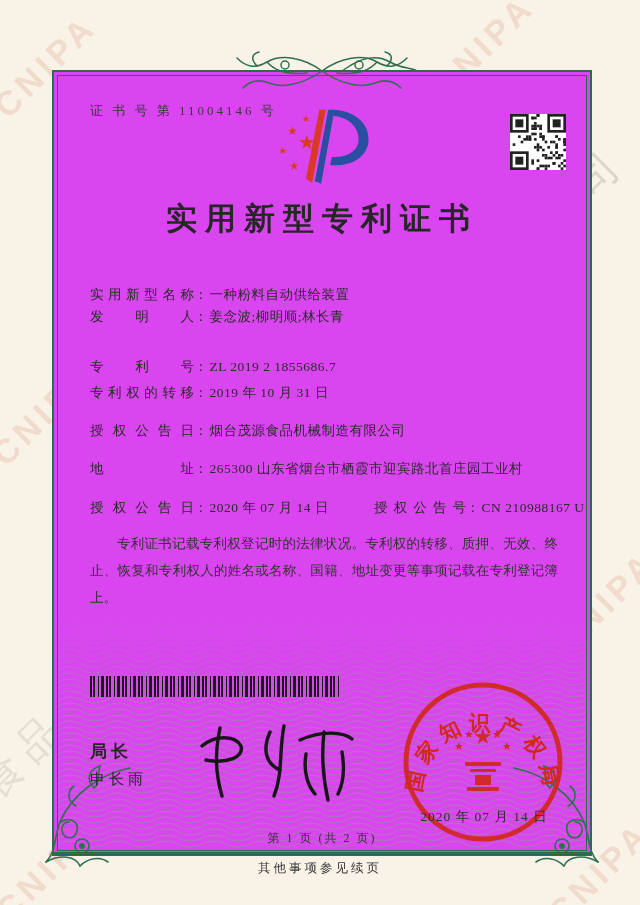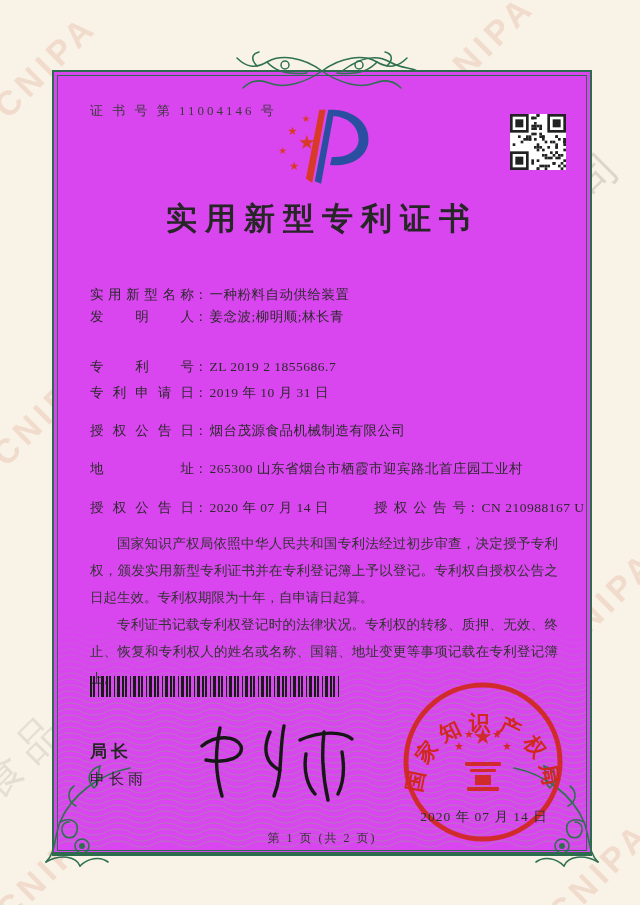--- a/index.html
+++ b/index.html
@@ -257,38 +257,37 @@
       <div class="frow" style="top:16px">
         <span class="flabel">实用新型名称</span><span class="fcolon">：</span><span class="fvalue">一种粉料自动供给装置</span>
       </div>
       <div class="frow" style="top:38px">
         <span class="flabel">发明人</span><span class="fcolon">：</span><span class="fvalue">姜念波;柳明顺;林长青</span>
       </div>
       <div class="frow" style="top:88px">
         <span class="flabel">专利号</span><span class="fcolon">：</span><span class="fvalue">ZL 2019 2 1855686.7</span>
       </div>
       <div class="frow" style="top:114px">
-        <span class="flabel">专利申请日</span><span class="fcolon">：</span><span class="fvalue">2019 年 10 月 31 日</span>
+        <span class="flabel">专利权的转移</span><span class="fcolon">：</span><span class="fvalue">2019 年 10 月 31 日</span>
       </div>
       <div class="frow" style="top:152px">
         <span class="flabel">授权公告日</span><span class="fcolon">：</span><span class="fvalue">烟台茂源食品机械制造有限公司</span>
       </div>
       <div class="frow" style="top:190px">
         <span class="flabel">地址</span><span class="fcolon">：</span><span class="fvalue">265300 山东省烟台市栖霞市迎宾路北首庄园工业村</span>
       </div>
       <div class="frow" style="top:229px">
         <span class="flabel">授权公告日</span><span class="fcolon">：</span><span class="fvalue">2020 年 07 月 14 日</span>
         <span class="grant-second">
           <span class="glabel">授权公告号</span><span class="fcolon">：</span><span class="fvalue">CN 210988167 U</span>
         </span>
       </div>
     </div>
 
     <div class="paras">
-      <p>国家知识产权局依照中华人民共和国专利法经过初步审查，决定授予专利权，颁发实用新型专利证书并在专利登记簿上予以登记。专利权自授权公告之日起生效。专利权期限为十年，自申请日起算。</p>
       <p>专利证书记载专利权登记时的法律状况。专利权的转移、质押、无效、终止、恢复和专利权人的姓名或名称、国籍、地址变更等事项记载在专利登记簿上。</p>
     </div>
 
     <div class="barcode"></div>
 
     <div class="director-label">局长</div>
     <div class="director-name">申长雨</div>
 
     <svg class="signature" viewBox="0 0 178 98">
       <g stroke="#161616" stroke-width="3.4" fill="none" stroke-linecap="round">
@@ -323,13 +322,14 @@
         <rect x="90" y="91" width="26" height="3" rx="1"></rect>
         <rect x="95" y="97" width="16" height="10"></rect>
         <rect x="87" y="109" width="32" height="4" rx="1"></rect>
       </g>
     </svg>
     <div class="seal-date">2020 年 07 月 14 日</div>
 
     <div class="page-info">第 1 页 (共 2 页)</div>
   </div>
 
+  <div class="note">其他事项参见续页</div>
 </div>
 
 </body></html>

